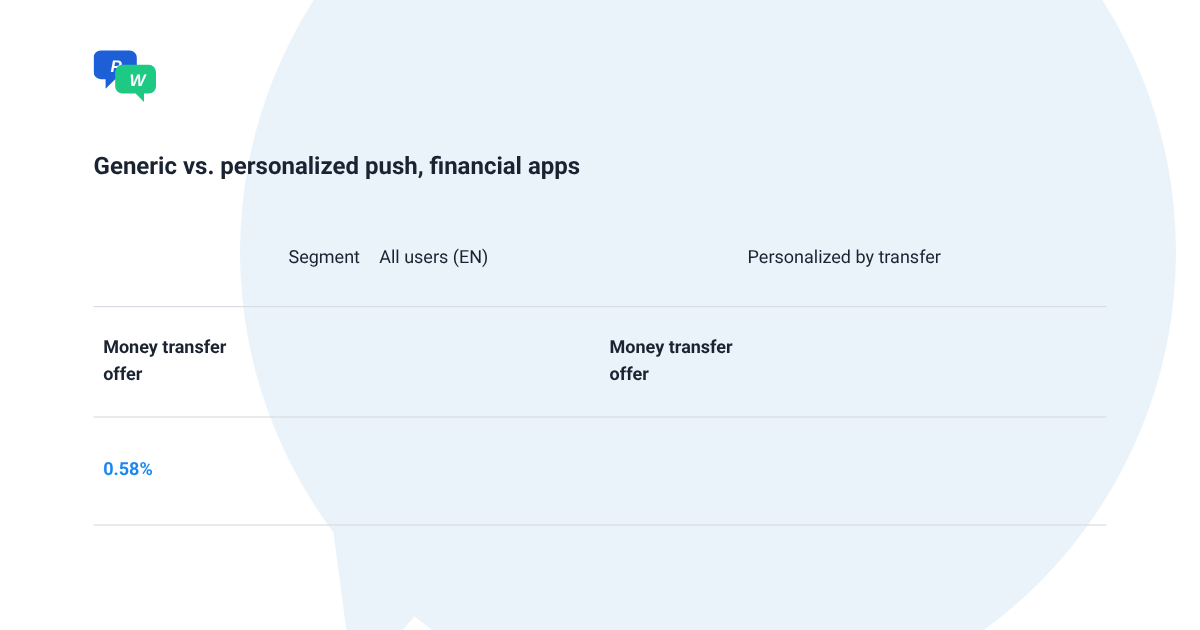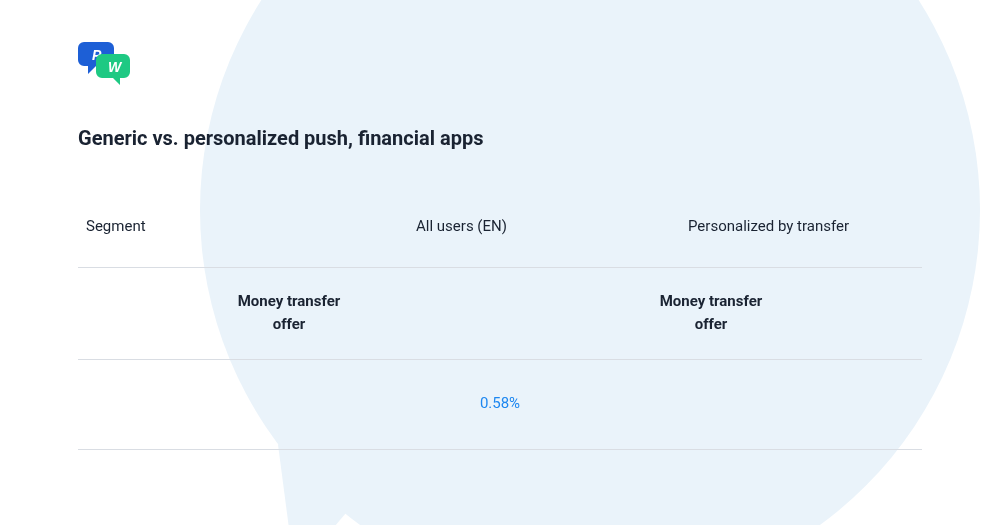--- a/index.html
+++ b/index.html
@@ -37,44 +37,44 @@
     padding: 40px 78px 0 78px;
   }
   .logo {
     display: inline-block;
     margin-bottom: 36px;
   }
   .title {
     font-size: 20px;
     font-weight: 700;
     color: #1a2332;
-    margin-bottom: 36px;
+    margin-bottom: 24px;
   }
   .table {
     width: 100%;
   }
   .row {
     display: flex;
     align-items: center;
     min-height: 90px;
     border-bottom: 1px solid #d9dde3;
   }
   .row.first { border-top: none; min-height: 82px; }
   .cell {
     flex: 1;
     padding: 22px 8px;
     font-size: 15px;
     line-height: 1.55;
     color: #1a2332;
   }
-  .cell.label { flex: 0 0 230px; text-align: left; }
-  .cell.center { text-align: center; }
+  .cell.label { flex: 0 0 230px; text-align: right; }
+  .cell.center { }
   .cell .multi { display: block; font-weight: bold; }
   .highlight { color: #1d87f0; font-weight: 600; }
-  .bold { font-weight: 400; }
+  .bold { font-weight: 700; }
 </style>
 </head>
 <body>
 
 <div class="bg-bubble"></div>
 
 <div class="content">
 
   <div class="logo">
     <svg width="54" height="46" viewBox="0 0 54 46">

